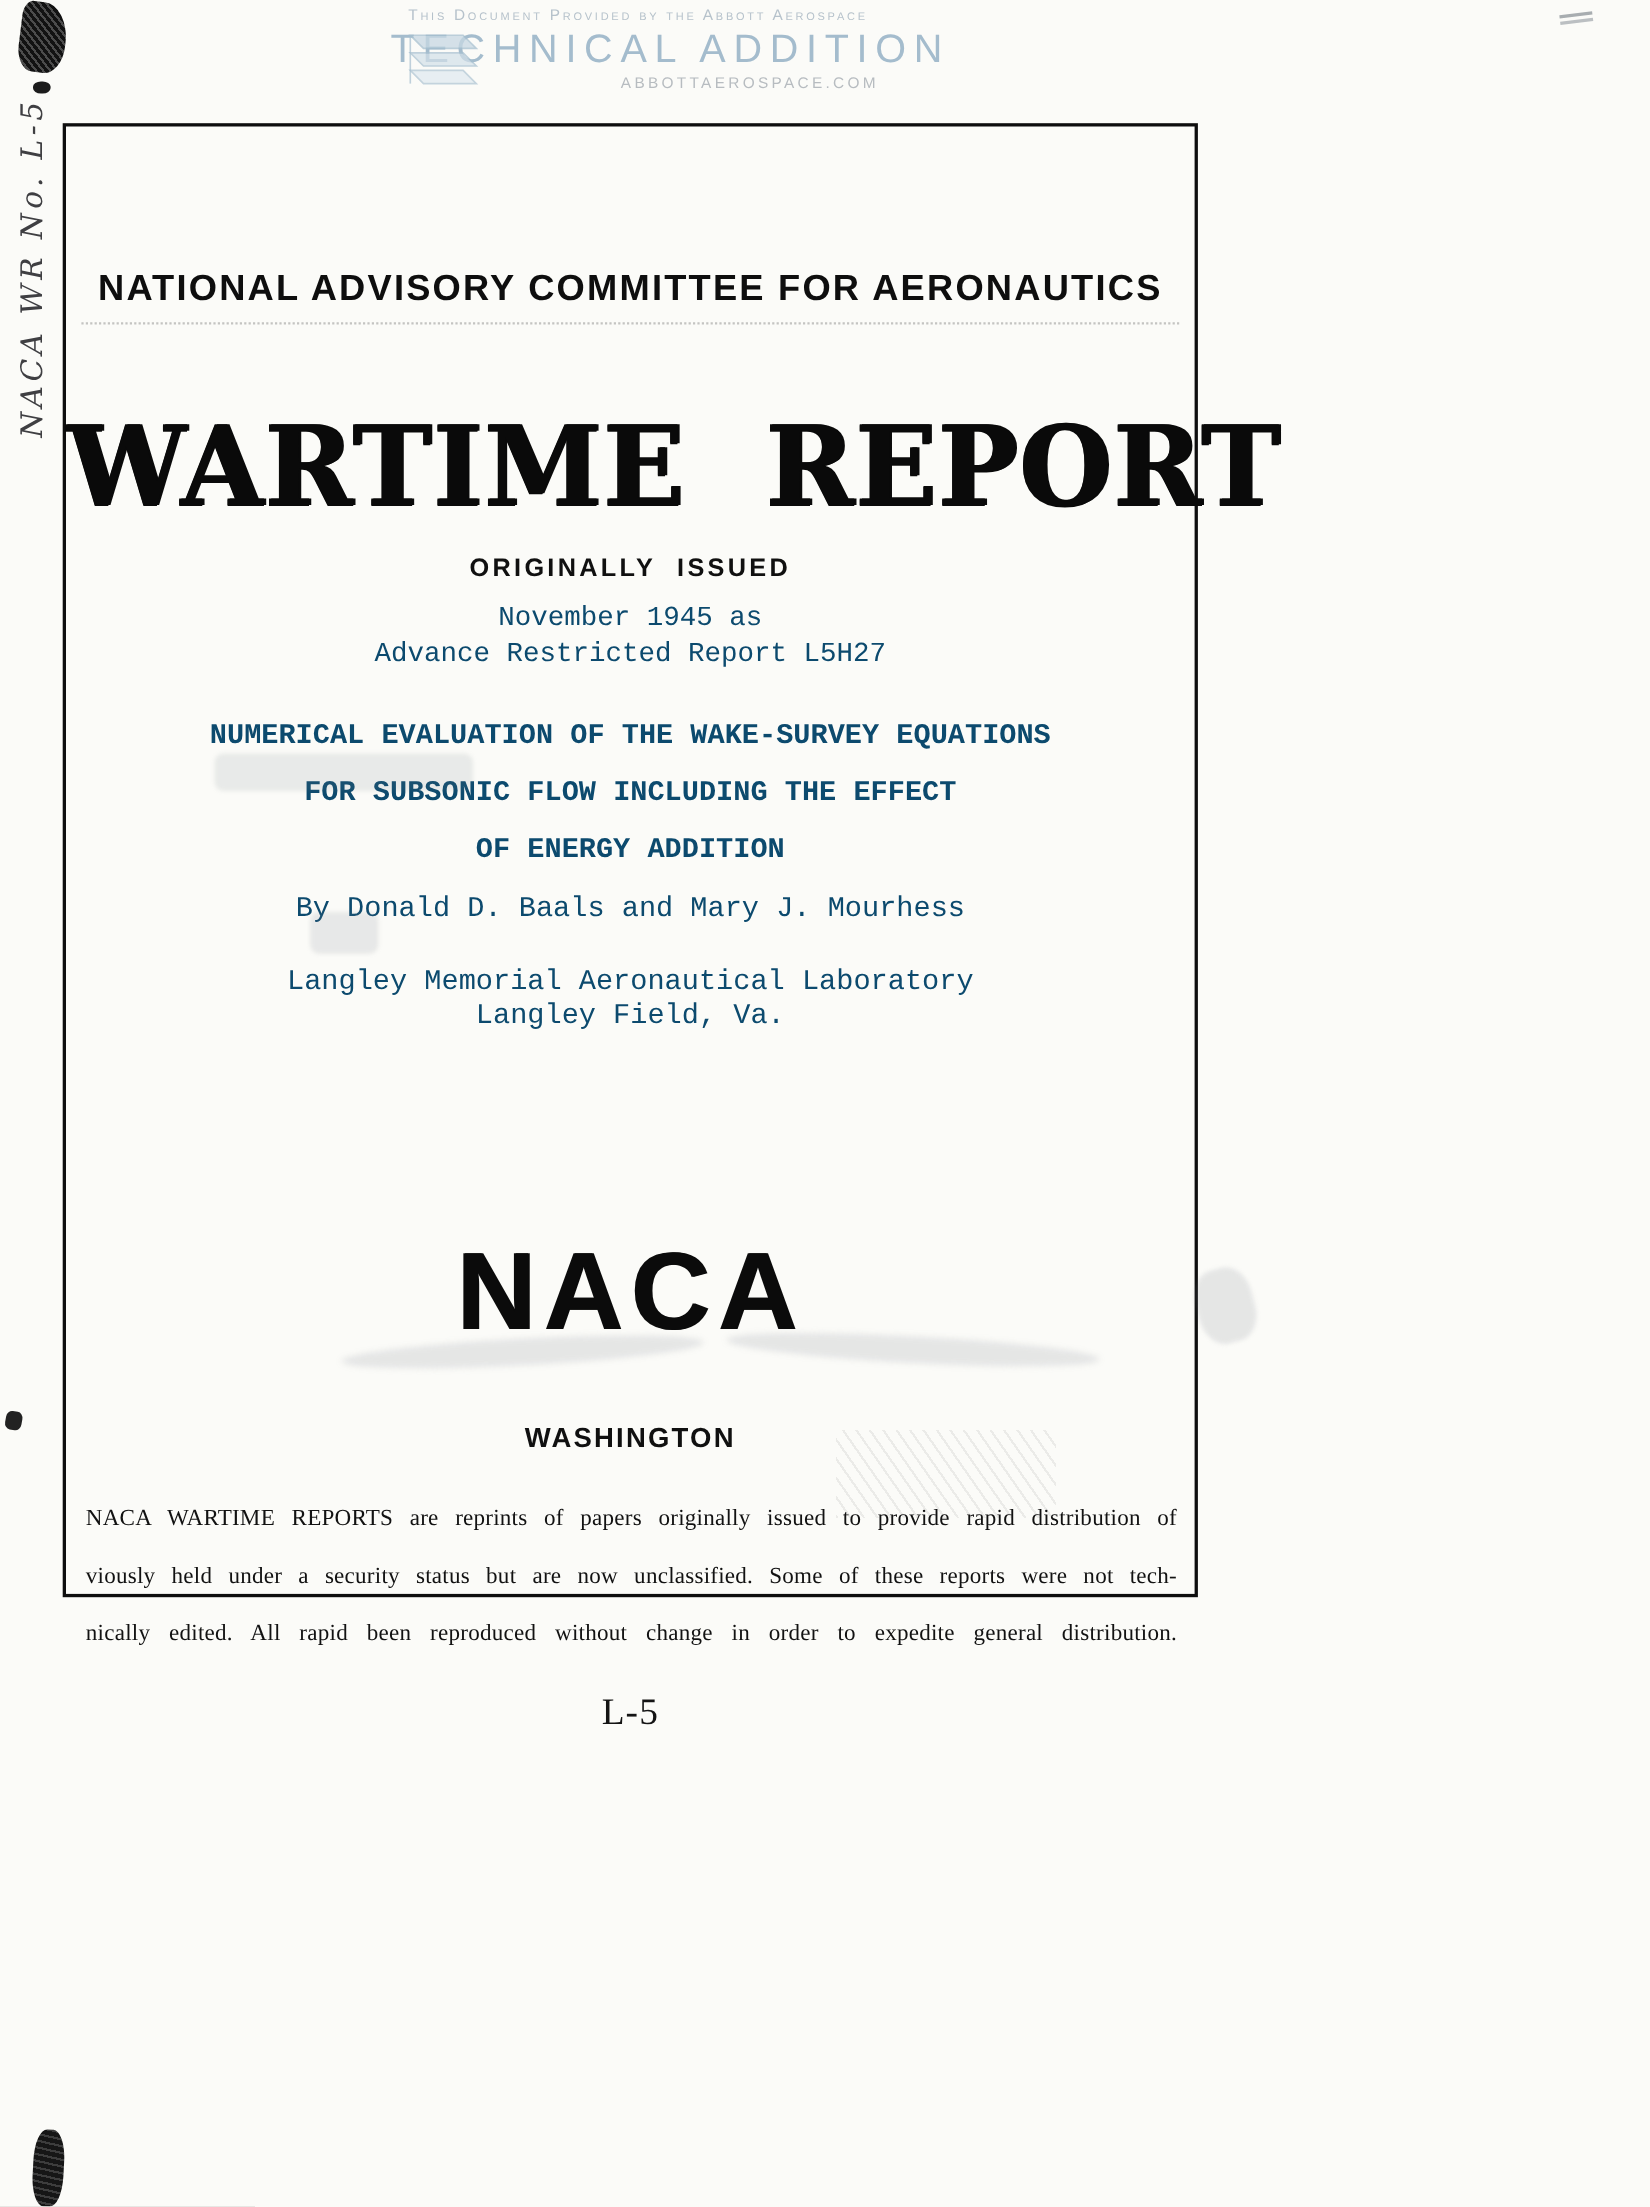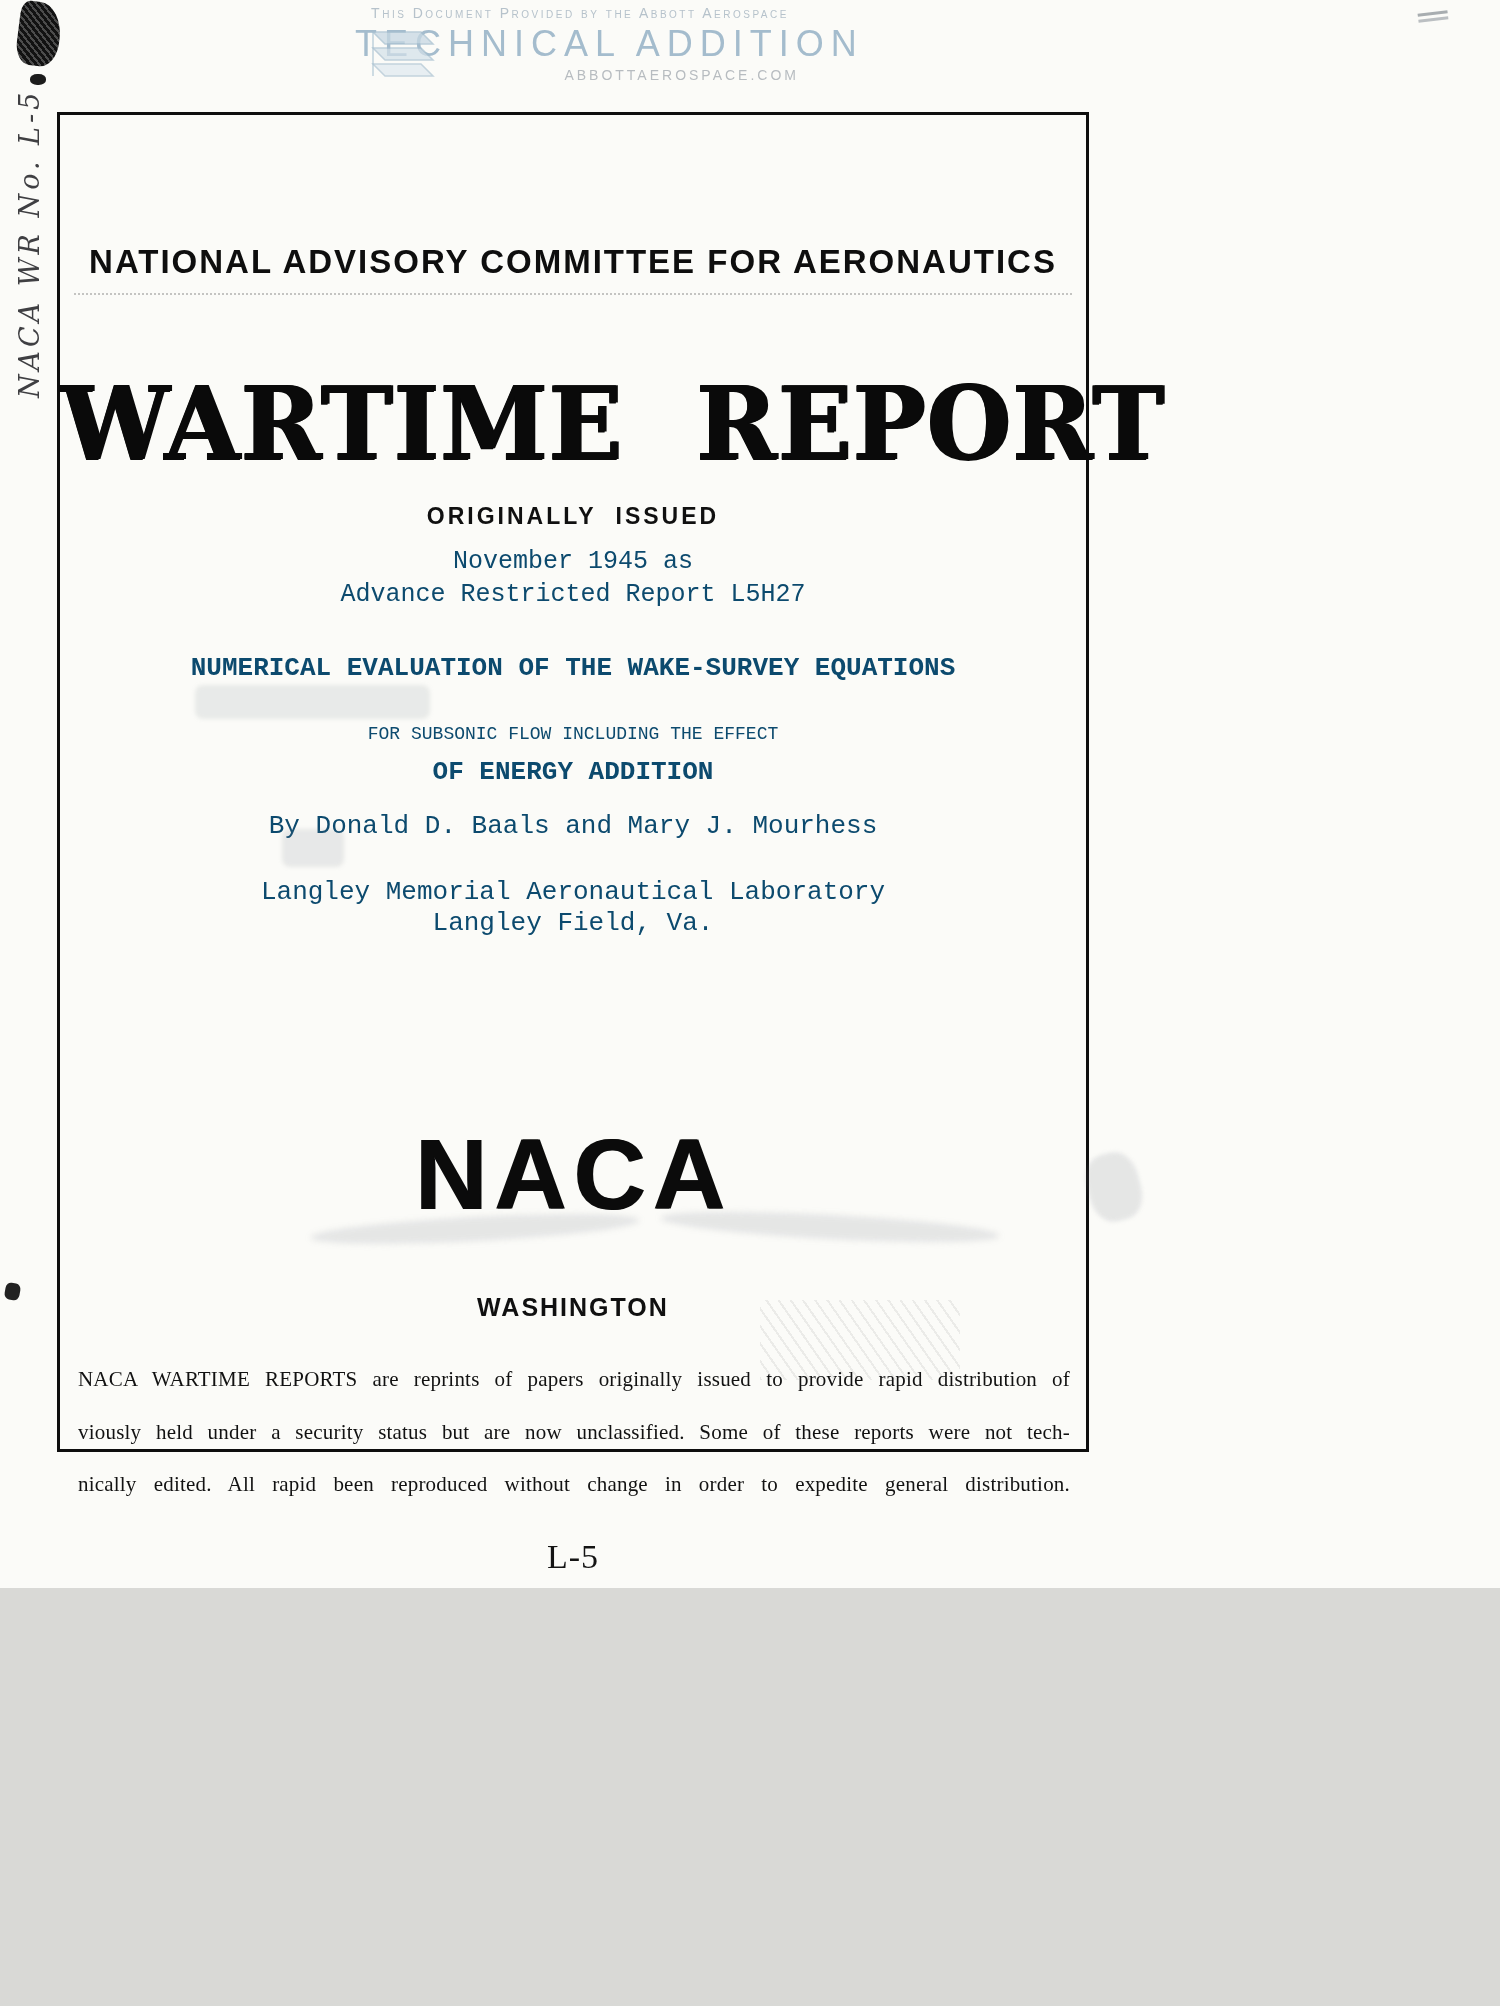--- a/index.html
+++ b/index.html
@@ -1,19 +1,19 @@
 <!DOCTYPE html>
 <html><head>
 <meta charset="utf-8">
 <style>
   * { margin:0; padding:0; box-sizing:border-box; }
   html,body { background:#d9d9d6; }
   .page {
     position:relative;
-    width:1500px; height:1588px;
+    width:1500px; height:2006px;
     background:#fbfbf8;
     overflow:hidden;
     font-family:"Liberation Sans", sans-serif;
     color:#101010;
   }
 
   
   .watermark { position:absolute; left:355px; top:0; width:450px; text-align:center; }
   .wm-line1 {
     font-variant:small-caps;
@@ -65,21 +65,21 @@
     transform:scaleY(1.04);
   }
   .originally {
     top:388px; left:0; width:100%; text-align:center;
     font-weight:bold; font-size:23px; letter-spacing:3px; word-spacing:10px;
   }
   .tw { font-family:"Liberation Mono", monospace; left:0; width:100%; text-align:center; white-space:nowrap; color:#0c4a6e; }
   .issued1 { top:432px; font-size:25px; }
   .issued2 { top:465px; font-size:25px; }
   .title1  { top:538px; font-size:26px; font-weight:bold; }
-  .title2  { top:609px; font-size:18px; font-weight:normal; }
+  .title2  { top:590px; font-size:26px; font-weight:bold; }
   .title3  { top:642px; font-size:26px; font-weight:bold; }
   .byline  { top:696px; font-size:26px; }
   .lab1    { top:762px; font-size:26px; }
   .lab2    { top:793px; font-size:26px; }
 
   .naca-logo {
     top:1002px; left:0; width:100%; text-align:center;
     font-weight:bold; font-size:100px; letter-spacing:7px;
     color:#0b0b0b; text-shadow:1.5px 0 0 #0b0b0b;
   }

